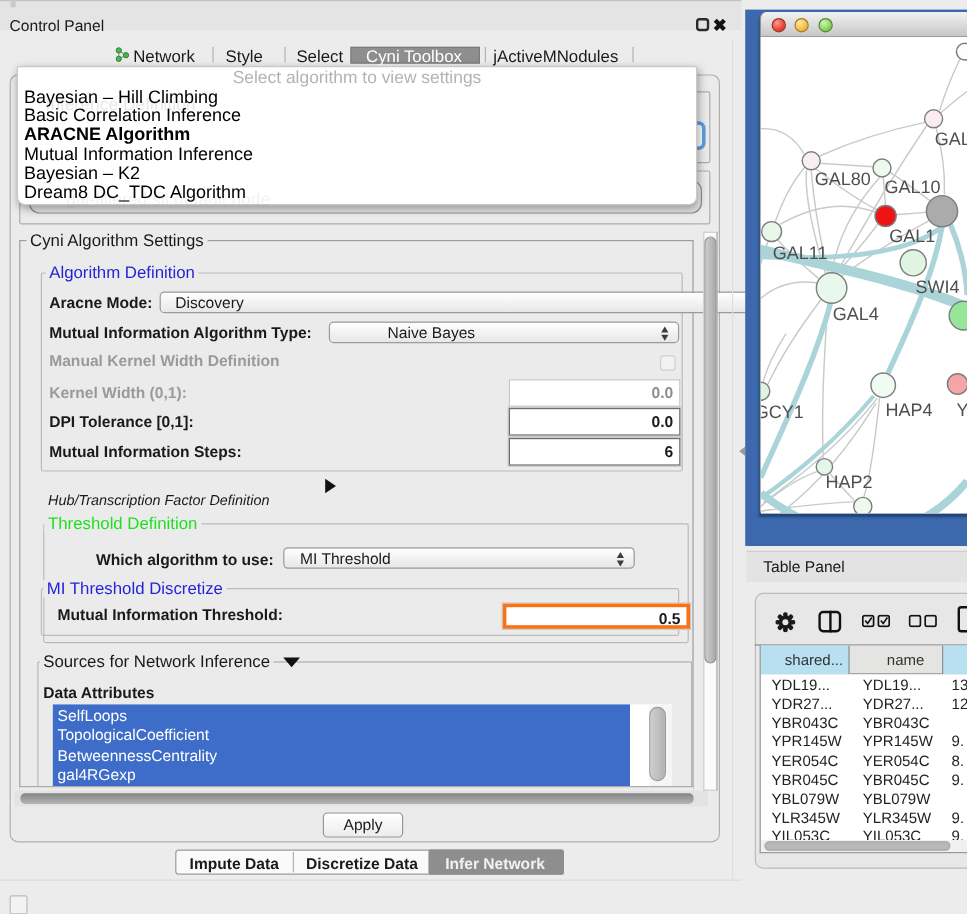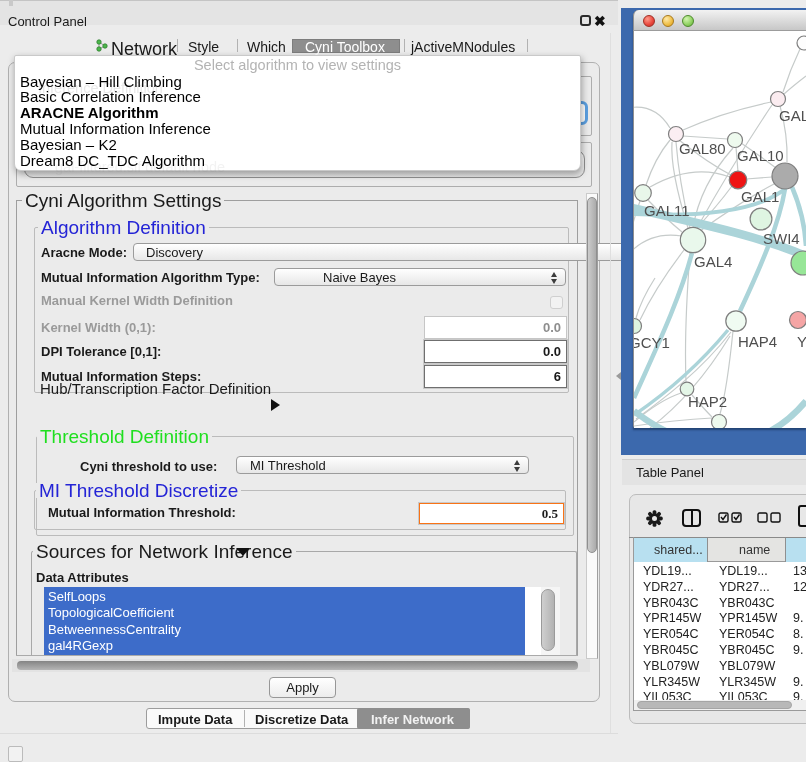--- a/index.html
+++ b/index.html
@@ -6,45 +6,45 @@
 html,body { width:806px; height:762px; }
 body { font-family:"Liberation Sans",sans-serif; background:#ececec; position:relative; overflow:hidden; font-size:13px; color:#1a1a1a; }
 .abs { position:absolute; }
 .b { font-weight:bold; }
 .gray { color:#9a9a9a; }
 .lbl { position:absolute; font-weight:bold; line-height:15px;text-align:center; }
 .combo { position:absolute; border:1px solid #9b9b9b; border-radius:4px; background:linear-gradient(#ffffff,#f4f4f4 45%,#e7e7e7); height:18px; line-height:17px; padding-left:12px; }
 .ar-u { position:absolute; width:0; height:0; border-left:3.5px solid transparent; border-right:3.5px solid transparent; border-bottom:5px solid #3c3c3c; }
 .ar-d { position:absolute; width:0; height:0; border-left:3.5px solid transparent; border-right:3.5px solid transparent; border-top:5px solid #3c3c3c; }
 .field { position:absolute; background:#fff; text-align:right; padding-right:5px; line-height:21px; }
-.gtitle { position:absolute; background:#ebebeb; padding:0 3px; line-height:15px; font-size:19px; }
+.gtitle { position:absolute; background:#ebebeb; padding:0 3px; line-height:15px; font-size:14px; }
 .sep { position:absolute; width:1px; background:#b2b2b2; }
 </style>
 </head>
 <body>
 
 <div class="abs" style="left:0;top:8;width:618px;height:25px;background:#e4e4e4;border-top:1px solid #c4c4c4;"></div>
 <div class="abs" style="left:8px;top:14px;">Control Panel</div>
 <div class="abs" style="left:580px;top:15px;width:11px;height:11px;border:2px solid #2a2a2a;border-radius:3px;"></div>
 <div class="abs b" style="left:594px;top:13px;font-size:14px;color:#111;">✖</div>
 <div class="abs" style="left:9px;top:0;width:4px;height:6px;background:#c9c9c9;"></div>
 
 <div class="abs" style="left:96px;top:39px;width:12px;height:13px;">
 <svg width="12" height="13">
       <path d="M3 3 L3 10 M3 3 L9 7 M3 10 L9 7" stroke="#9a9a9a" stroke-width="1" fill="none"></path>
       <circle cx="3" cy="3" r="2.2" fill="#4cb84c" stroke="#2e7d2e" stroke-width="0.8"></circle>
       <circle cx="3" cy="10" r="2.2" fill="#4cb84c" stroke="#2e7d2e" stroke-width="0.8"></circle>
       <circle cx="9" cy="7" r="2.2" fill="#4cb84c" stroke="#2e7d2e" stroke-width="0.8"></circle>
     </svg>
 </div>
-<div class="abs" style="left:111px;top:39px;font-size:18px;">Network</div>
+<div class="abs" style="left:111px;top:39px;font-size:14px;">Network</div>
 <div class="sep" style="left:177px;top:39px;height:13px;"></div>
 <div class="abs" style="left:188px;top:39px;font-size:14px;">Style</div>
 <div class="sep" style="left:237px;top:39px;height:13px;"></div>
-<div class="abs" style="left:247px;top:39px;font-size:14px;">Which</div>
+<div class="abs" style="left:247px;top:39px;font-size:14px;">Select</div>
 <div class="abs" style="left:292px;top:39px;width:108px;height:14px;background:#8e8e8e;border:1px solid #7d7d7d;"></div>
 <div class="abs" style="left:305px;top:39px;font-size:14px;color:#fff;">Cyni Toolbox</div>
 <div class="sep" style="left:404px;top:39px;height:13px;"></div>
 <div class="abs" style="left:411px;top:39px;font-size:14px;">jActiveMNodules</div>
 <div class="sep" style="left:527px;top:39px;height:13px;"></div>
 
 <div class="abs" style="left:8px;top:62px;width:592px;height:640px;border:1px solid #b0b0b0;border-radius:7px;background:#ebebeb;"></div>
 
 <div class="abs" style="left:16px;top:76px;width:576px;height:60px;border:1px solid #adadad;border-radius:2px;"></div>
 <div class="abs" style="left:24px;top:101px;width:564px;height:24px;border:3px solid #5b9fe0;border-radius:6px;background:#fff;"></div>
@@ -68,34 +68,34 @@
 
 <div class="lbl gray" style="left:41px;top:319.5px;">Kernel Width (0,1):</div>
 <div class="field b" style="left:424px;top:315.5px;width:143px;height:23px;border:1px solid #c6c6c6;color:#8e8e8e;">0.0</div>
 
 <div class="lbl" style="left:41px;top:344px;">DPI Tolerance [0,1]:</div>
 <div class="field b" style="left:424px;top:340px;width:143px;height:23px;border:1px solid #6f6f6f;box-shadow:0 0 0 1px #c9c9c9;">0.0</div>
 
 <div class="lbl" style="left:41px;top:369px;">Mutual Information Steps:</div>
 <div class="field b" style="left:424px;top:365px;width:143px;height:23px;border:1px solid #6f6f6f;box-shadow:0 0 0 1px #c9c9c9;">6</div>
 
-<div class="abs" style="left:40px;top:381px;font-size:15px;line-height:15px;">Hub/Transcription Factor Definition</div>
+<div class="abs" style="left:40px;top:410px;font-size:12px;line-height:15px;font-style:italic;">Hub/Transcription Factor Definition</div>
 <div class="abs" style="left:271px;top:399px;width:0;height:0;border-top:6.5px solid transparent;border-bottom:6.5px solid transparent;border-left:9px solid #111;"></div>
 
 <div class="abs" style="left:36px;top:436px;width:538px;height:100px;border:1px solid #bbbbbb;border-radius:2px;"></div>
 <div class="gtitle" style="left:37px;top:429px;color:#1fdf1f;">Threshold Definition</div>
 
-<div class="lbl" style="left:80px;top:458.5px;">Cyni threshold to use:</div>
+<div class="lbl" style="left:80px;top:458.5px;">Which algorithm to use:</div>
 <div class="combo" style="left:236px;top:456px;width:293px;padding-left:13px;">MI Threshold<span class="ar-u" style="right:8px;top:3px;"></span><span class="ar-d" style="right:8px;top:10px;"></span></div>
 
 <div class="abs" style="left:34px;top:490px;width:532px;height:40px;border:1px solid #bbbbbb;border-radius:2px;"></div>
 <div class="gtitle" style="left:36px;top:483px;color:#2424d6;">MI Threshold Discretize</div>
 
 <div class="lbl" style="left:48px;top:505px;">Mutual Information Threshold:</div>
-<div class="field b" style="left:419px;top:503px;width:145px;height:21px;border:1px solid #f97316;box-shadow:0 0 0 1px #c9c9c9;line-height:19px;font-family:Liberation Serif, serif;">0.5</div>
+<div class="field b" style="left:419px;top:503px;width:156px;height:21px;border:3px solid #f97316;box-shadow:0 0 0 1px #c9c9c9;line-height:19px;">0.5</div>
 
 <div class="abs" style="left:31px;top:551px;width:546px;height:108px;border:1px solid #a8a8a8;border-bottom:none;border-radius:2px;"></div>
 <div class="gtitle" style="left:33px;top:544px;">Sources for Network Inference</div>
 <div class="abs" style="left:236px;top:548px;width:0;height:0;border-left:7px solid transparent;border-right:7px solid transparent;border-top:8px solid #111;"></div>
 
 <div class="abs b" style="left:36px;top:570px;">Data Attributes</div>
 
 <div class="abs" style="left:44px;top:587px;width:516px;height:68px;background:#fff;"></div>
 <div class="abs" style="left:44px;top:587px;width:481px;height:68px;background:#3d6cc9;color:#fff;padding:2px 0 0 4px;line-height:16.3px;">SelfLoops<br>TopologicalCoefficient<br>BetweennessCentrality<br>gal4RGexp</div>
 <div class="abs" style="left:541px;top:587px;width:19px;height:68px;background:#f5f5f5;"></div>

